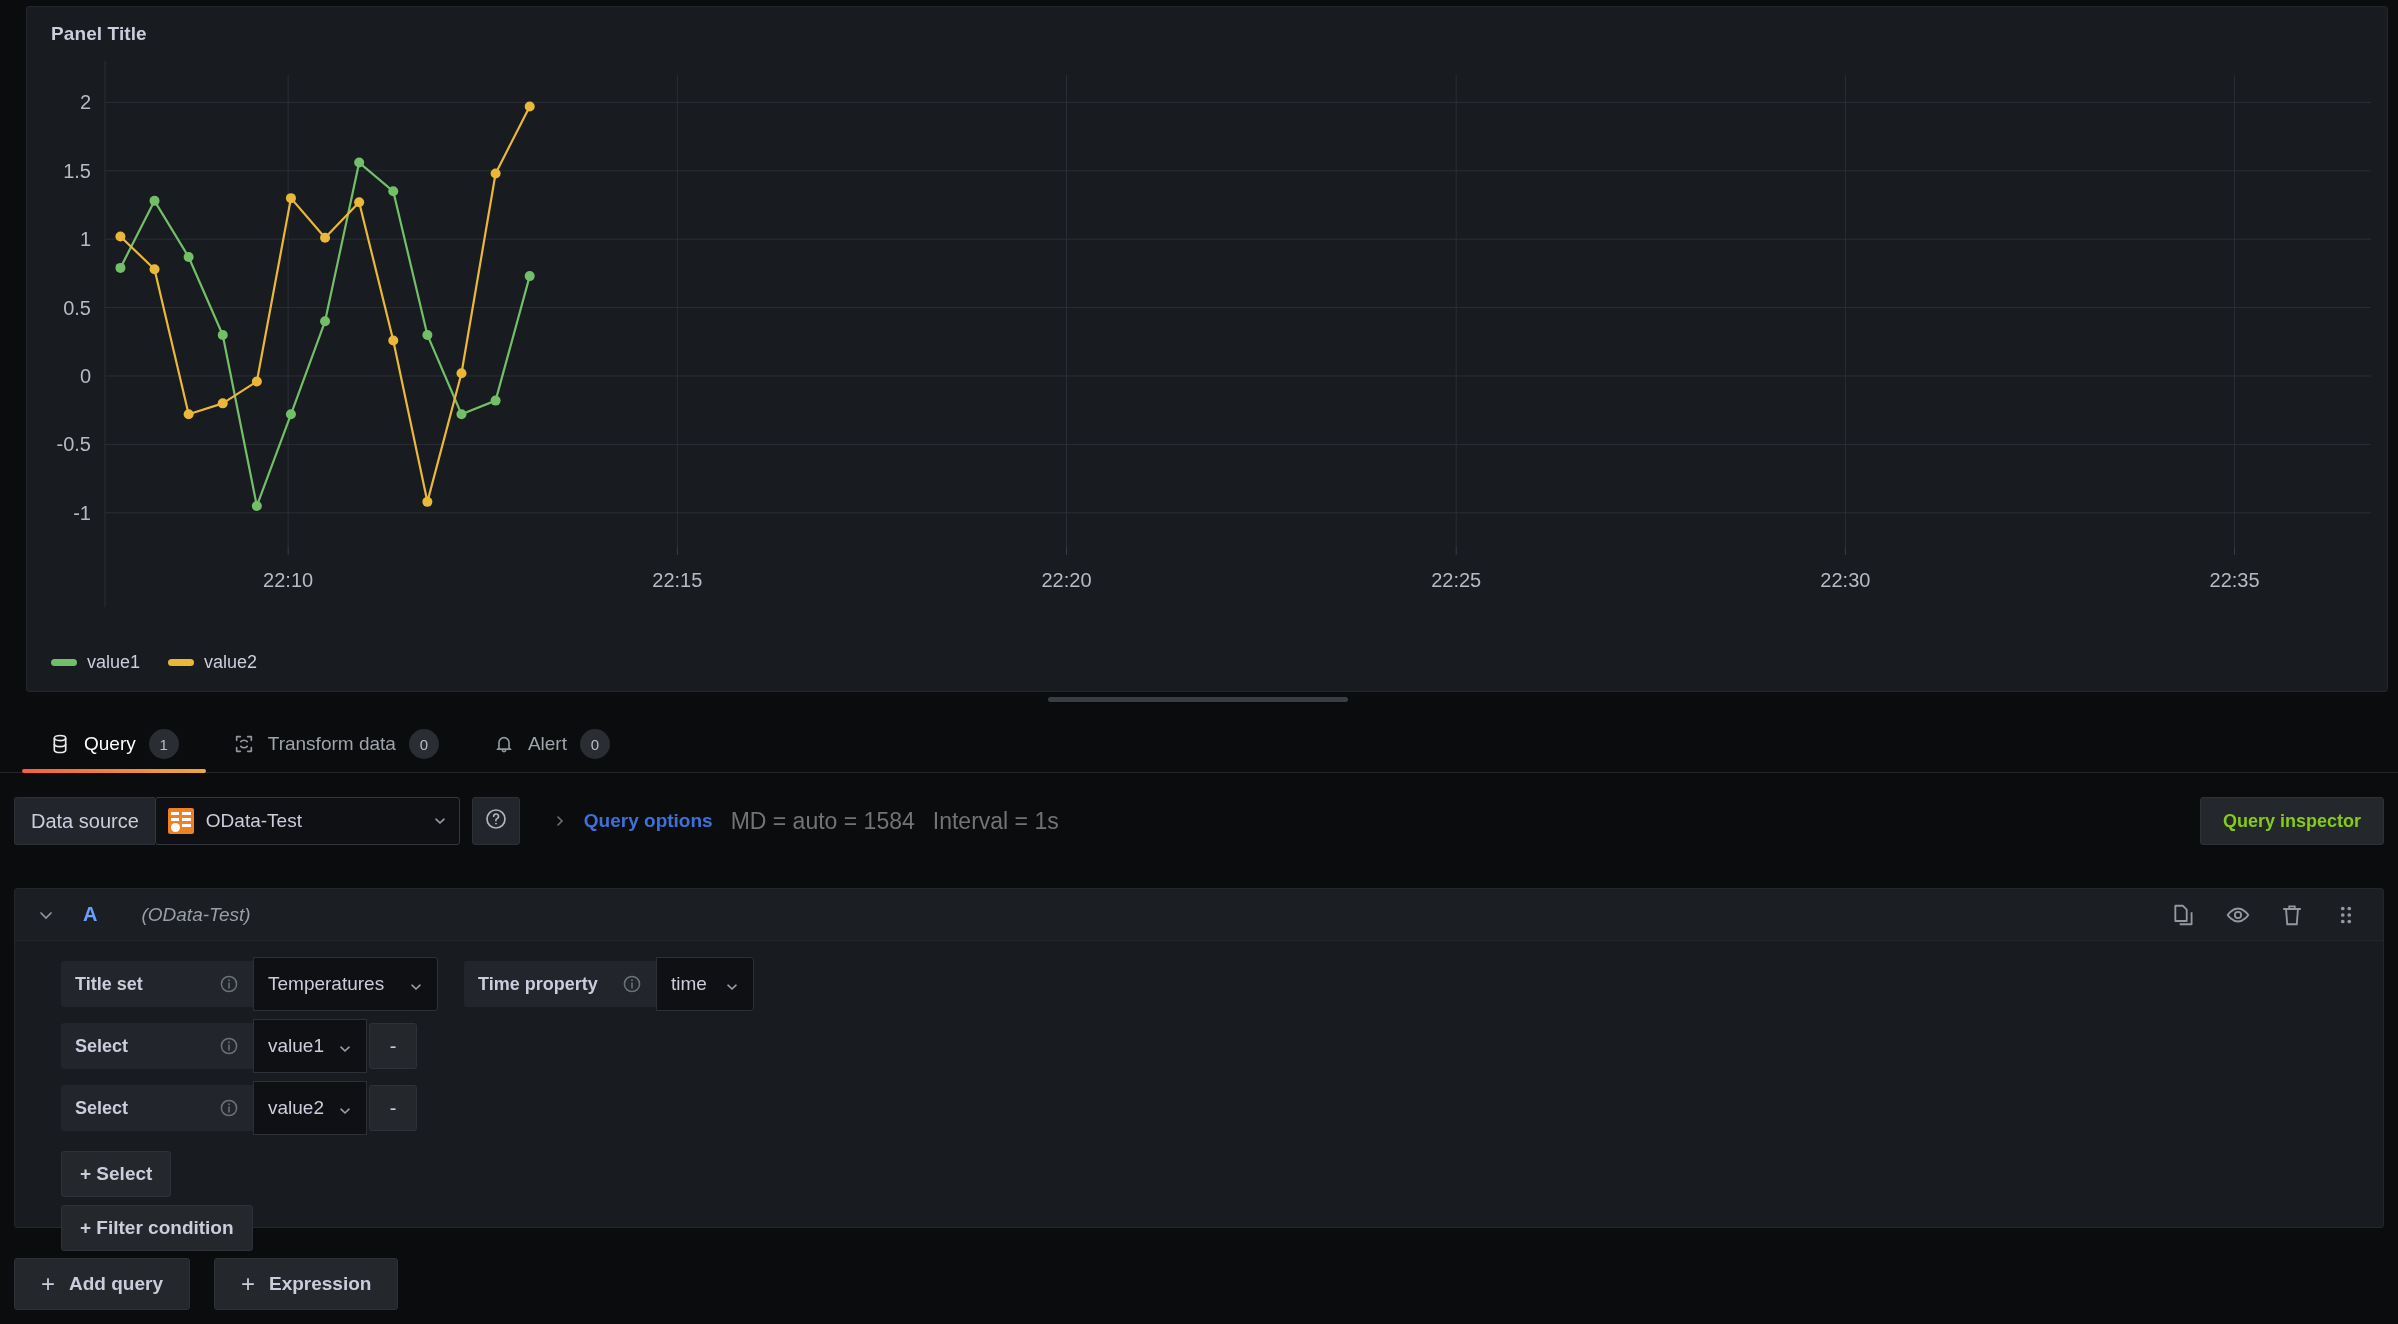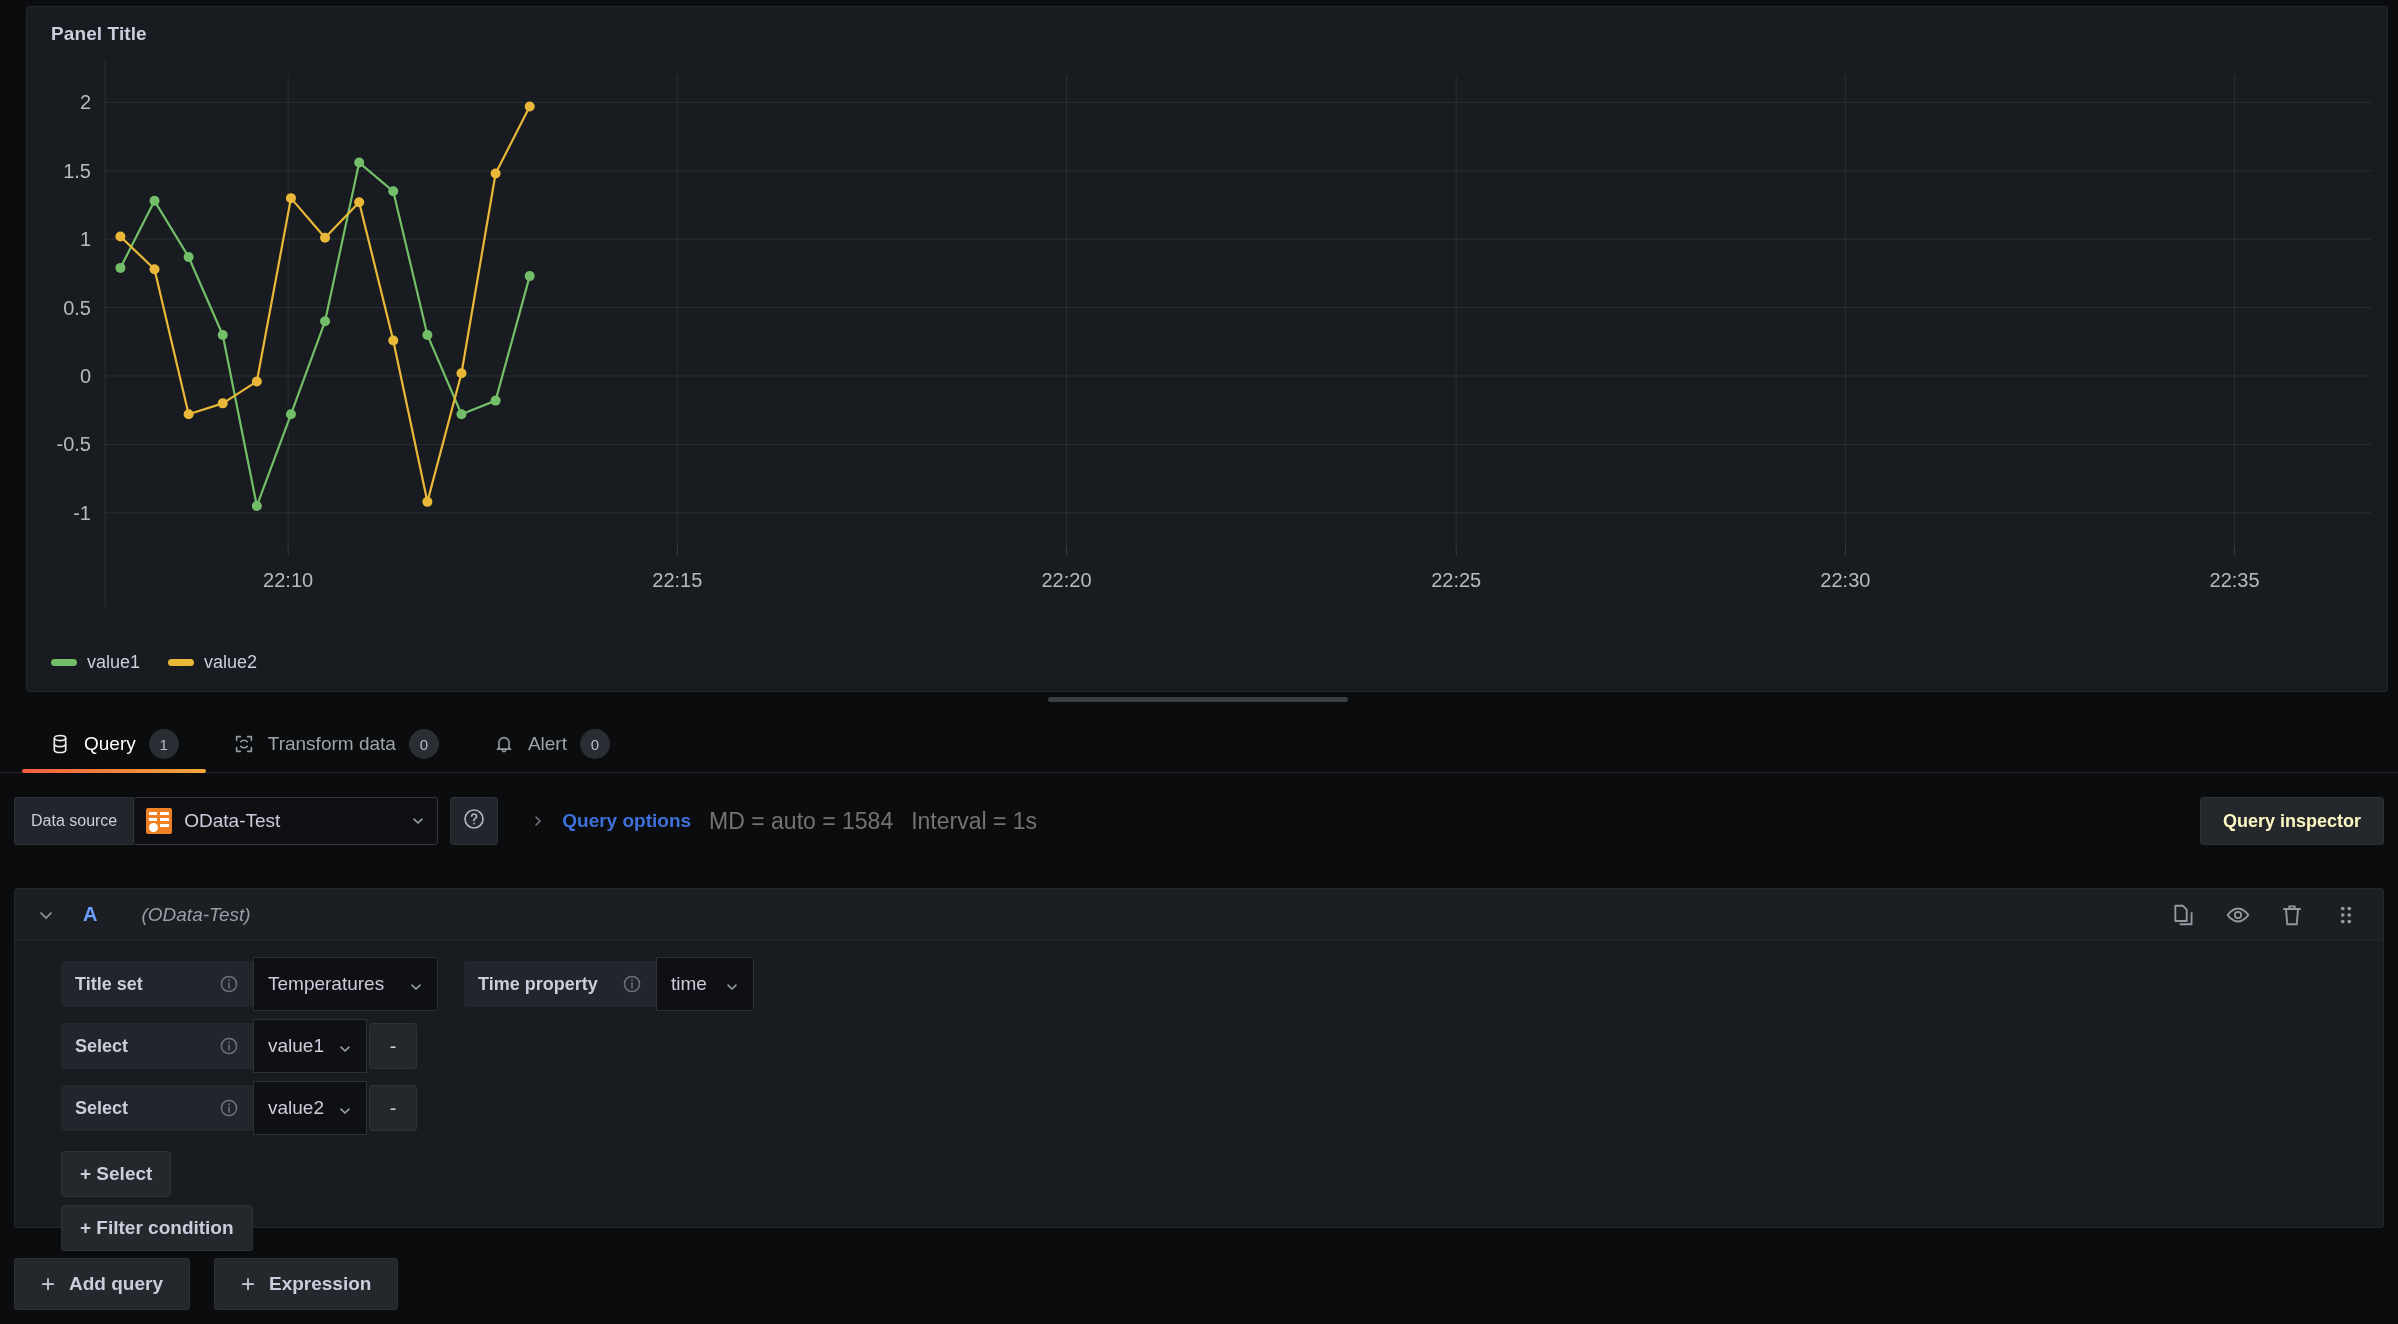--- a/index.html
+++ b/index.html
@@ -66,21 +66,21 @@
   }
 
   
   .ds-row {
     position: absolute; left: 0; top: 790px; width: 2398px; height: 62px;
     display: flex; align-items: center; padding-left: 14px; gap: 0;
   }
   .ds-label {
     height: 48px; display: flex; align-items: center; padding: 0 16px;
     background: #22252b; border: 1px solid #2c3037; border-right: none;
-    border-radius: 3px 0 0 3px; font-size: 16px; color: #ccccdc; white-space: nowrap;
+    border-radius: 3px 0 0 3px; font-size: 20px; color: #ccccdc; white-space: nowrap;
   }
   .ds-select {
     height: 48px; width: 305px; display: flex; align-items: center; gap: 12px;
     background: #0e1013; border: 1px solid #34373d; border-radius: 3px;
     padding: 0 12px; cursor: pointer; position: relative;
   }
   .ds-logo {
     width: 26px; height: 26px; background: #ef8023; border-radius: 2px;
     position: relative; flex: none;
   }
@@ -98,21 +98,21 @@
     background: #22252b; border: 1px solid #2c3037;
     display: flex; align-items: center; justify-content: center; cursor: pointer;
   }
   .qopts { display: flex; align-items: center; gap: 18px; margin-left: 34px; }
   .qopts-arrow { width: 12px; height: 16px; opacity: .7; }
   .qopts-link { color: #3d71d9; font-size: 19px; font-weight: bold; cursor: pointer; }
   .qopts-meta { color: #737373; font-size: 23px; }
   .query-inspector {
     position: absolute; right: 14px; top: 7px;
     height: 48px; padding: 0 22px; border-radius: 3px;
-    background: #24272c; border: 1px solid #2e3238; color: #fef9c3;
+    background: #24272c; border: 1px solid #2e3238; color: #84cc16;
     font-size: 18px; font-weight: bold; display: flex; align-items: center; cursor: pointer;
   }
 
   
   .query-card {
     position: absolute; left: 14px; top: 888px; width: 2370px; height: 340px;
     background: #181b1f; border: 1px solid #23262b; border-radius: 3px;
   }
   .query-head {
     position: relative; height: 52px; display: flex; align-items: center;

